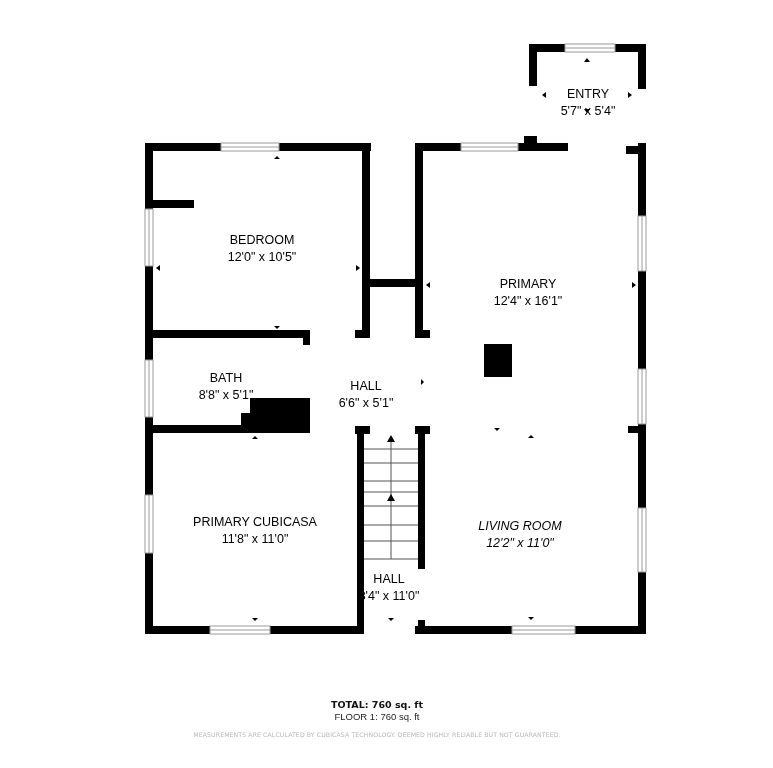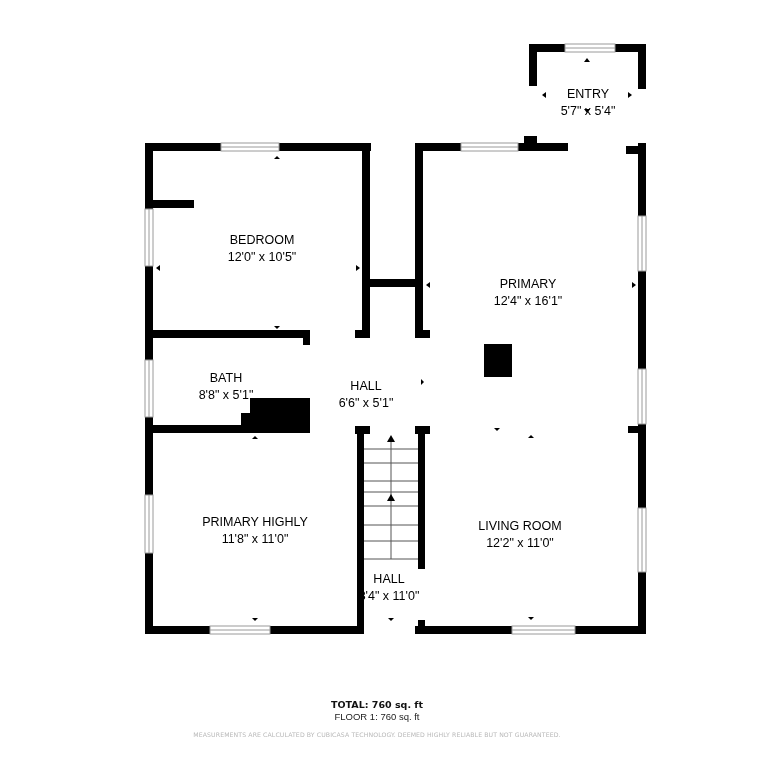--- a/index.html
+++ b/index.html
@@ -176,27 +176,27 @@
 </div>
 <div class="room-label" style="left:226px; top:370px;">
   <span class="room-name">BATH</span>
   <span class="room-dim">8'8" x 5'1"</span>
 </div>
 <div class="room-label" style="left:366px; top:378px;">
   <span class="room-name">HALL</span>
   <span class="room-dim">6'6" x 5'1"</span>
 </div>
 <div class="room-label" style="left:255px; top:514px;">
-  <span class="room-name">PRIMARY HIGHLY</span>
+  <span class="room-name">PRIMARY CUBICASA</span>
   <span class="room-dim">11'8" x 11'0"</span>
 </div>
 <div class="room-label" style="left:389px; top:571px;">
   <span class="room-name">HALL</span>
   <span class="room-dim">8'4" x 11'0"</span>
 </div>
-<div class="room-label" style="left:520px; top:518px;">
+<div class="room-label" style="left:520px; top:518px;font-style:italic;">
   <span class="room-name">LIVING ROOM</span>
   <span class="room-dim">12'2" x 11'0"</span>
 </div>
 
 <div class="footer total">TOTAL: 760 sq. ft</div>
 <div class="footer floor">FLOOR 1: 760 sq. ft</div>
 <div class="footer disclaimer">MEASUREMENTS ARE CALCULATED BY CUBICASA TECHNOLOGY. DEEMED HIGHLY RELIABLE BUT NOT GUARANTEED.</div>
 
 </body></html>

